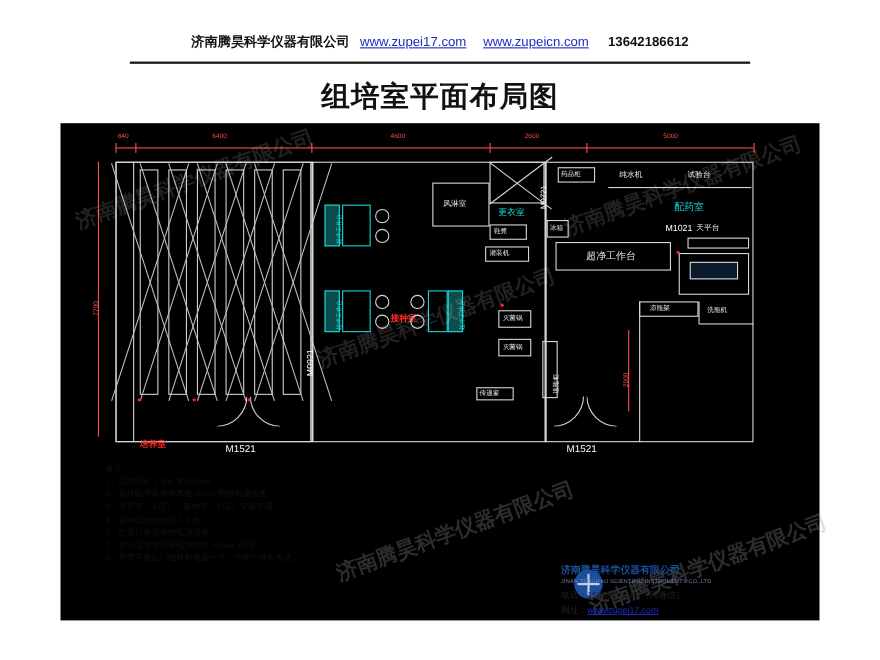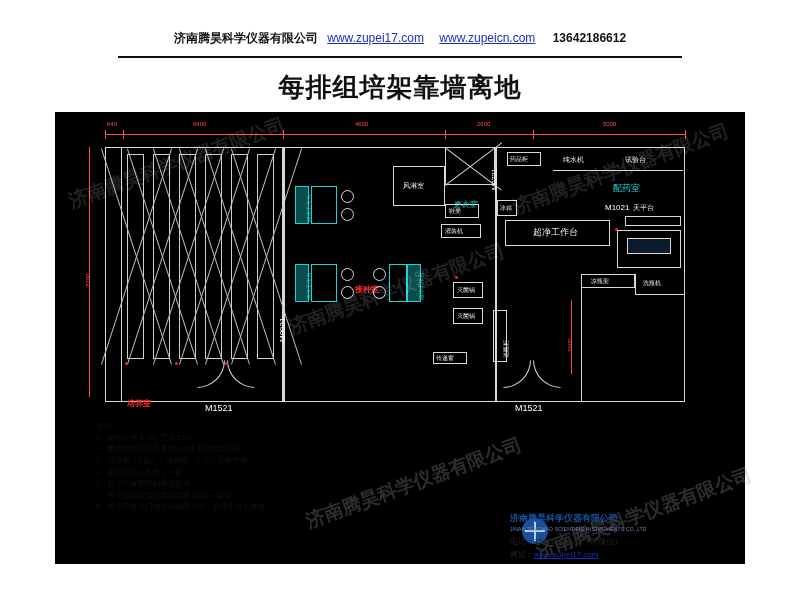--- a/index.html
+++ b/index.html
@@ -66,21 +66,21 @@
 </head>
 <body>
 
 <div class="header">
   <span class="company">济南腾昊科学仪器有限公司</span>
   <a href="#">www.zupei17.com</a>
   <a href="#">www.zupeicn.com</a>
   <span class="phone">13642186612</span>
 </div>
 <div class="hrule"></div>
-<div class="maintitle">每排组培架靠墙离地</div>
+<div class="maintitle">组培室平面布局图</div>
 
 <div class="canvas">
 
   <div class="dimline" style="left:50px;top:22px;width:580px;height:1px;"></div>
   <div class="dimline" style="left:50px;top:18px;width:1px;height:9px;"></div>
   <div class="dimline" style="left:68px;top:18px;width:1px;height:9px;"></div>
   <div class="dimline" style="left:228px;top:18px;width:1px;height:9px;"></div>
   <div class="dimline" style="left:390px;top:18px;width:1px;height:9px;"></div>
   <div class="dimline" style="left:478px;top:18px;width:1px;height:9px;"></div>
   <div class="dimline" style="left:630px;top:18px;width:1px;height:9px;"></div>
@@ -147,21 +147,21 @@
   <div class="wb" style="left:334px;top:152px;width:18px;height:38px;border-color:#19d6d6;"></div>
   <div class="circ" style="left:318px;top:156px;width:13px;height:13px;"></div>
   <div class="circ" style="left:318px;top:174px;width:13px;height:13px;"></div>
 
   <div class="wb" style="left:338px;top:54px;width:52px;height:40px;"></div>
   <div class="lbl" style="left:348px;top:70px;font-size:7px;">风淋室</div>
 
   <div class="wb" style="left:390px;top:35px;width:50px;height:38px;"></div>
   <div class="wline" style="left:390px;top:35px;width:71px;height:1px;transform:rotate(37deg);transform-origin:left top;"></div>
   <div class="wline" style="left:390px;top:73px;width:71px;height:1px;transform:rotate(-37deg);transform-origin:left top;"></div>
-  <div class="lbl-c" style="left:398px;top:89px;font-size:8px;font-style:italic;">更衣室</div>
+  <div class="lbl-c" style="left:398px;top:77px;font-size:8px;">更衣室</div>
 
   <div class="wb" style="left:390px;top:92px;width:34px;height:14px;"></div>
   <div class="lbl" style="left:394px;top:96px;">鞋凳</div>
 
   <div class="wb" style="left:386px;top:112px;width:40px;height:14px;"></div>
   <div class="lbl" style="left:390px;top:116px;">灌装机</div>
 
   <div class="wb" style="left:378px;top:240px;width:34px;height:12px;"></div>
   <div class="lbl" style="left:381px;top:243px;">传递窗</div>
 

